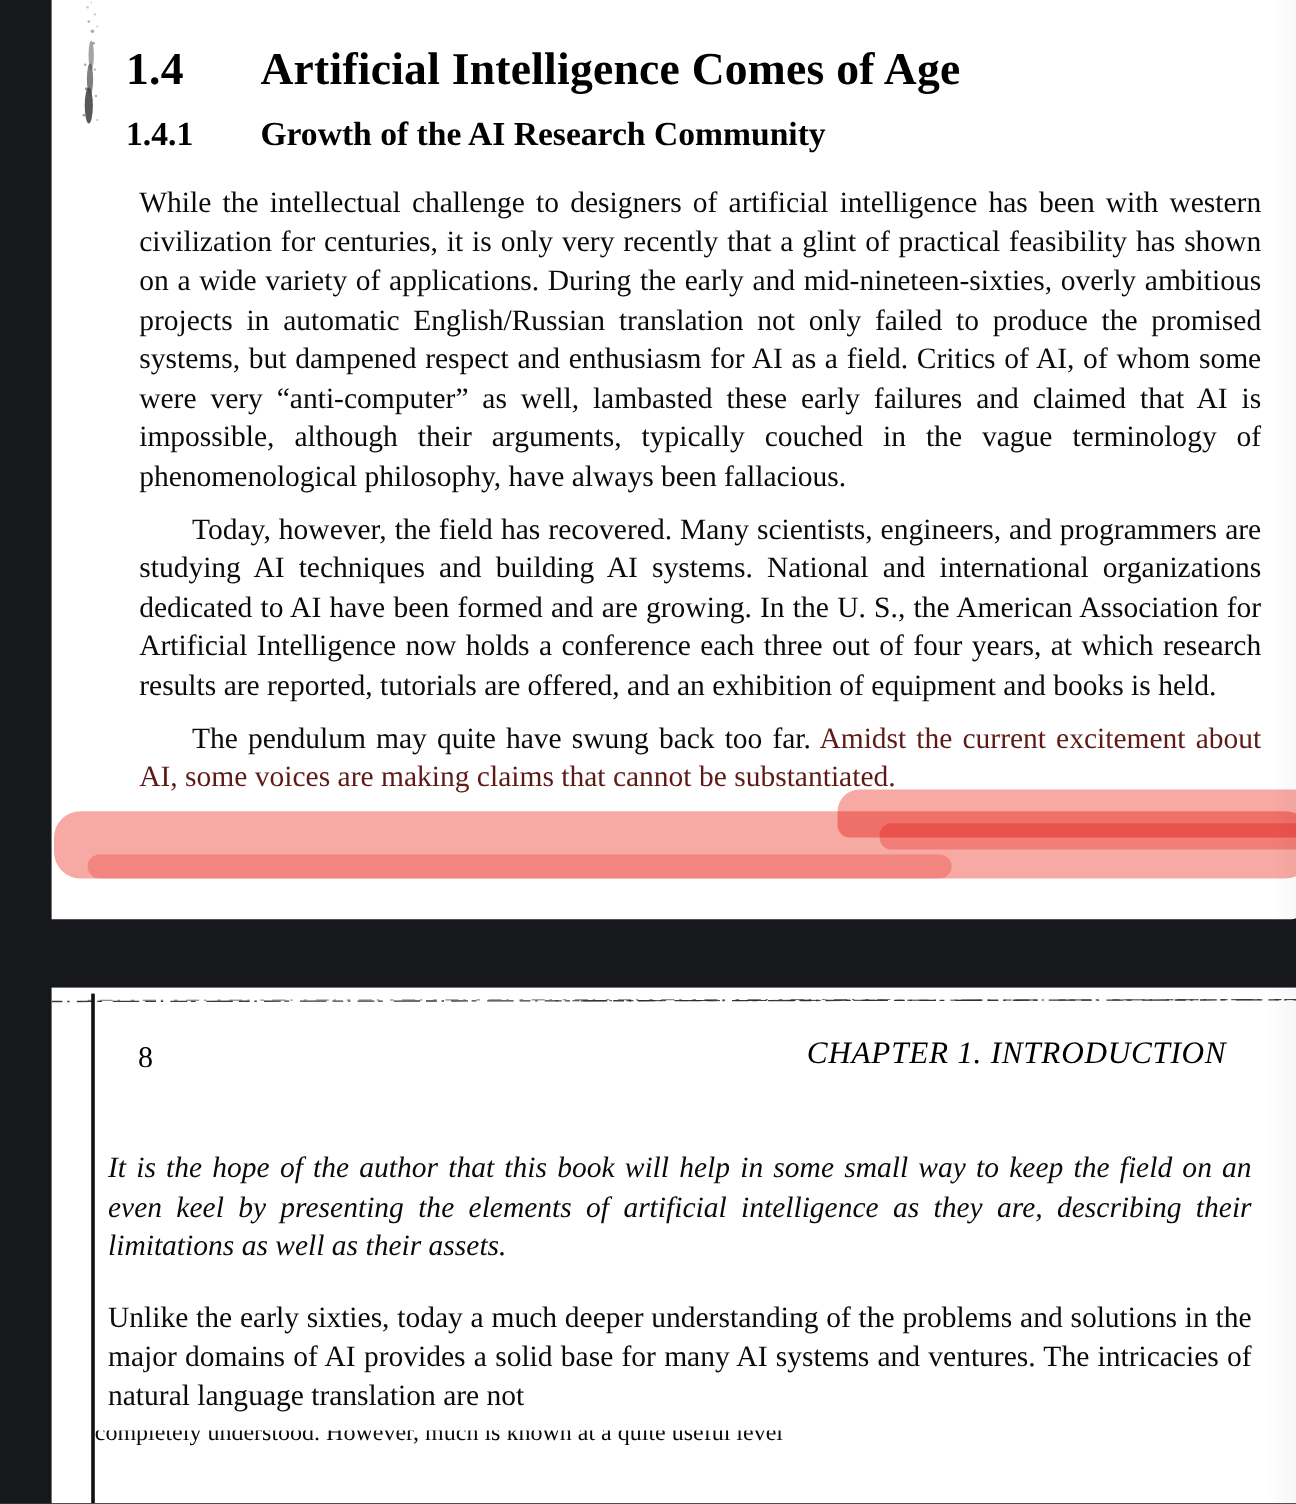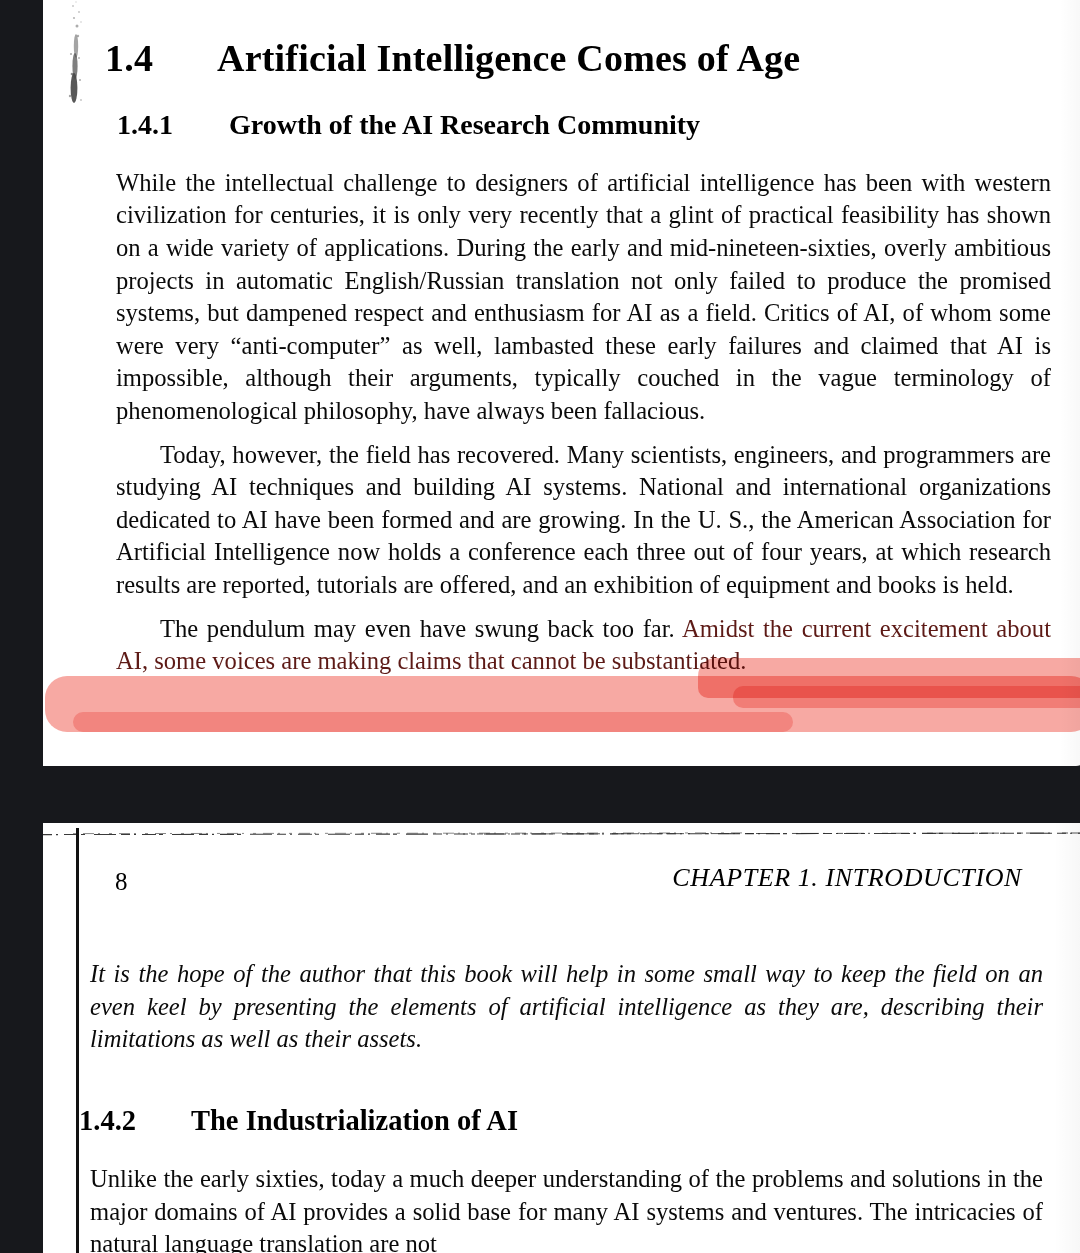--- a/index.html
+++ b/index.html
@@ -74,21 +74,21 @@
     letter-spacing: 0.2px;
     color: #000;
     line-height: 1.08;
     white-space: nowrap;
   }
   h2.sec-title .num { display: inline-block; min-width: 112px; }
 
   h3.subsec-title {
     font-size: 28px;
     font-weight: bold;
-    margin: 12px;
+    margin: 0;
     padding-top: 19px;
     color: #000;
     line-height: 1.1;
     white-space: nowrap;
   }
   h3.subsec-title .num { display: inline-block; min-width: 112px; }
 
   .body-text {
     font-size: 24.6px;
     line-height: 32.6px;
@@ -260,21 +260,21 @@
     <div class="p1-content">
 
       <h2 class="sec-title"><span class="num">1.4</span><span>Artificial Intelligence Comes of Age</span></h2>
 
       <h3 class="subsec-title"><span class="num">1.4.1</span><span>Growth of the AI Research Community</span></h3>
 
       <p class="body-text" id="para-one">While the intellectual challenge to designers of artificial intelligence has been with western civilization for centuries, it is only very recently that a glint of practical feasibility has shown on a wide variety of applications. During the early and mid-nineteen-sixties, overly ambitious projects in automatic English/Russian translation not only failed to produce the promised systems, but dampened respect and enthusiasm for AI as a field. Critics of AI, of whom some were very “anti-computer” as well, lambasted these early failures and claimed that AI is impossible, although their arguments, typically couched in the vague terminology of phenomenological philosophy, have always been fallacious.</p>
 
       <p class="body-text" id="para-two">Today, however, the field has recovered. Many scientists, engineers, and programmers are studying AI techniques and building AI systems. National and international organizations dedicated to AI have been formed and are growing. In the U. S., the American Association for Artificial Intelligence now holds a conference each three out of four years, at which research results are reported, tutorials are offered, and an exhibition of equipment and books is held.</p>
 
-      <p class="body-text" id="para-three"><span>The pendulum may even have swung back too far. </span><span class="hl-text">Amidst the current excitement about AI, some voices are making claims that cannot be substantiated.</span></p>
+      <p class="body-text" id="para-three"><span>The pendulum may quite have swung back too far. </span><span class="hl-text">Amidst the current excitement about AI, some voices are making claims that cannot be substantiated.</span></p>
 
     </div>
 
     <div class="hl-layer">
       <div class="hl" id="hl-a"></div>
       <div class="hl" id="hl-b"></div>
       <div class="hl" id="hl-c"></div>
       <div class="hl" id="hl-d"></div>
     </div>
 
@@ -292,21 +292,20 @@
 
     <div class="p2-content">
 
       <div class="running-head">
         <div class="folio">8</div>
         <div class="chapter-head">CHAPTER 1.  INTRODUCTION</div>
       </div>
 
       <p class="body-text" id="para-four">It is the hope of the author that this book will help in some small way to keep the field on an even keel by presenting the elements of artificial intelligence as they are, describing their limitations as well as their assets.</p>
 
-      <h3 class="subsec-title-2"><span class="num">1.4.2</span><span>The Industrialization of AI</span></h3>
 
       <p class="body-text" id="para-five">Unlike the early sixties, today a much deeper understanding of the problems and solutions in the major domains of AI provides a solid base for many AI systems and ventures. The intricacies of natural language translation are not</p>
 
       <div class="clipped-line">
           <span>completely understood. However, much is known at a quite useful level</span>
         </div>
 
     </div>
 
   </div>

